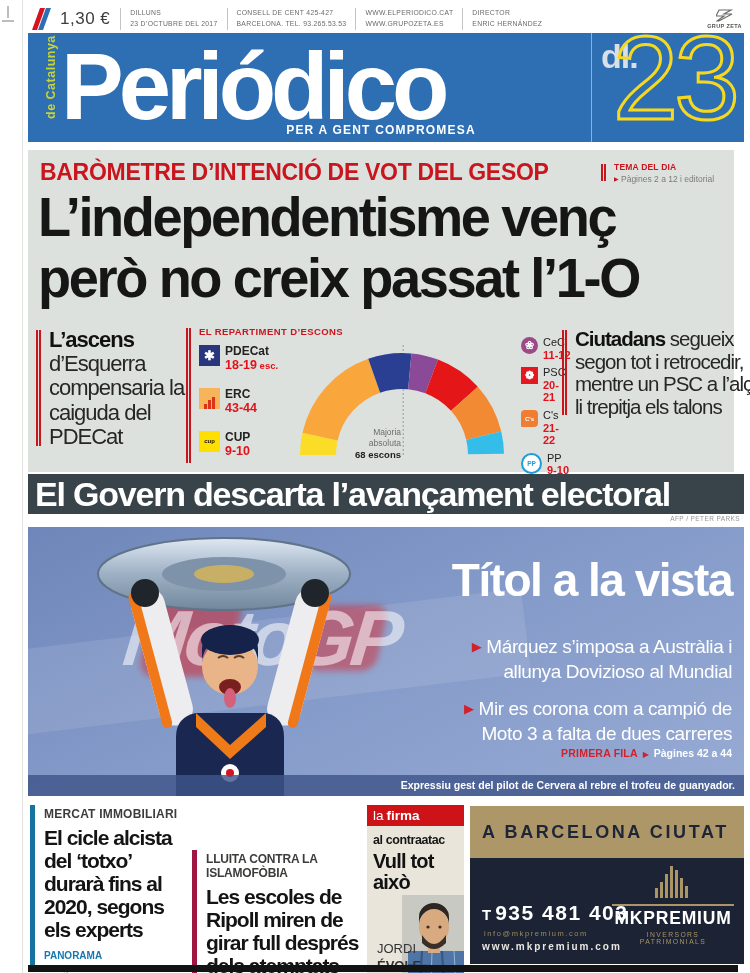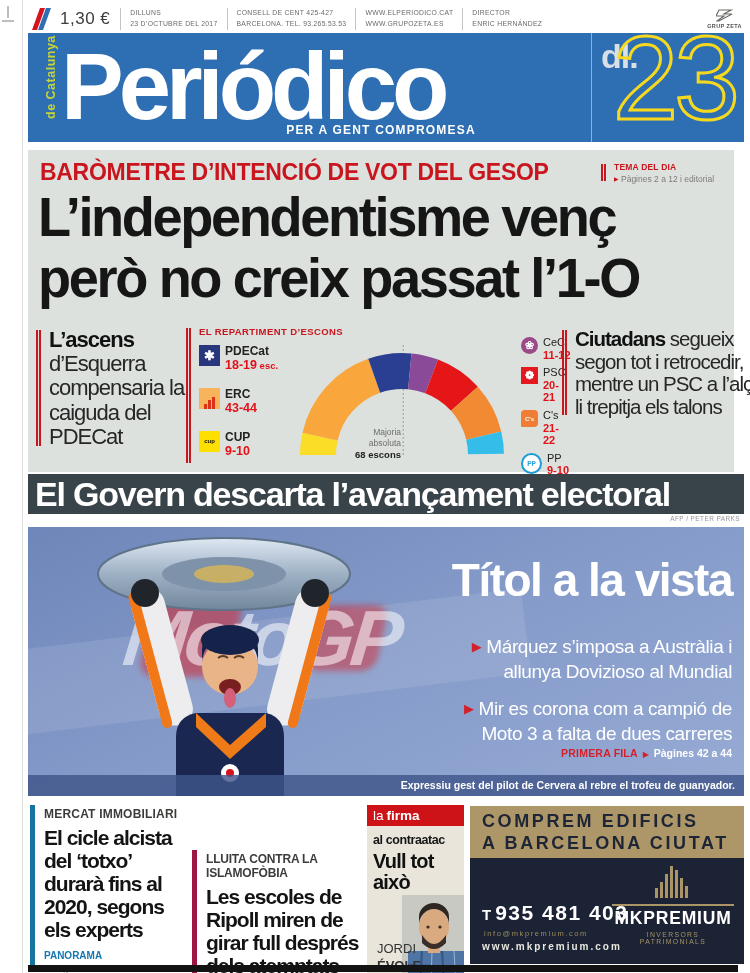--- a/index.html
+++ b/index.html
@@ -374,21 +374,20 @@
         <circle cx="38" cy="32" r="1.6" fill="#3a2a20"></circle>
     </svg>
     <div class="firma-author">
       <div>JORDI</div>
       <div class="last">ÉVOLE</div>
     </div>
   </div>
 
   <div class="ad">
     <div class="ad-band">
-      <div>COMPREM  EDIFICIS</div>
       <div>A BARCELONA CIUTAT</div>
     </div>
     <div class="ad-body">
       <div class="ad-left">
         <div class="ad-phone"><span class="t">T</span><span class="n">935 481 403</span></div>
         <div class="ad-email">info@mkpremium.com</div>
         <div class="ad-web">www.mkpremium.com</div>
       </div>
       <div class="ad-right">
         <svg width="44" height="34" viewBox="0 0 44 34">

